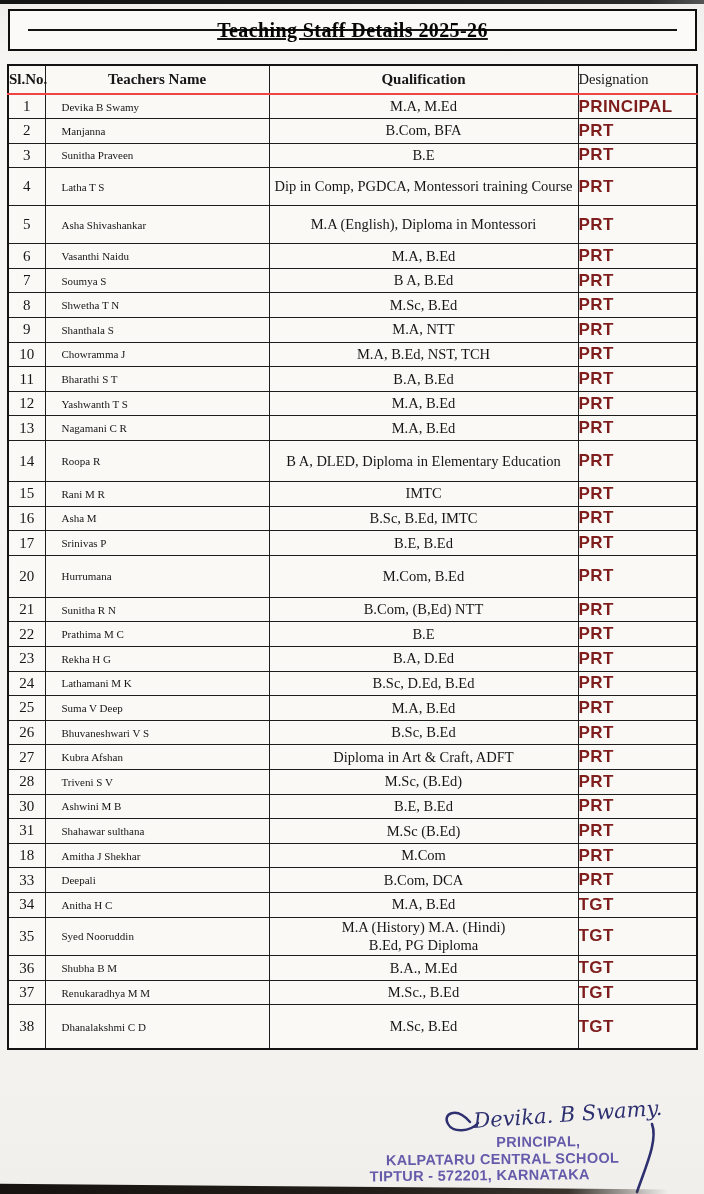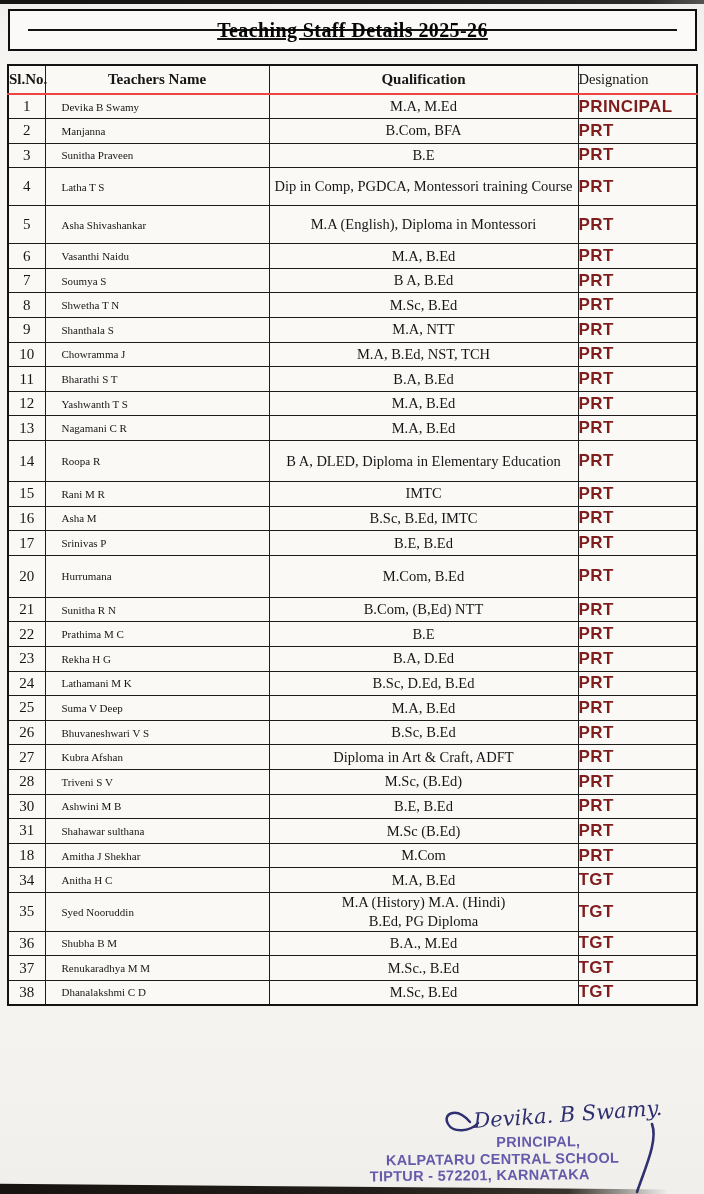--- a/index.html
+++ b/index.html
@@ -261,20 +261,26 @@
     <td class="c-qual">M.Sc (B.Ed)</td>
     <td class="c-desig">PRT</td>
   </tr>
       <tr>
     <td class="c-sl">18</td>
     <td class="c-name">Amitha J Shekhar</td>
     <td class="c-qual">M.Com</td>
     <td class="c-desig">PRT</td>
   </tr>
       <tr>
+    <td class="c-sl">33</td>
+    <td class="c-name">Deepali</td>
+    <td class="c-qual">B.Com, DCA</td>
+    <td class="c-desig">PRT</td>
+  </tr>
+      <tr>
     <td class="c-sl">34</td>
     <td class="c-name">Anitha H C</td>
     <td class="c-qual">M.A, B.Ed</td>
     <td class="c-desig">TGT</td>
   </tr>
       <tr>
     <td class="c-sl">35</td>
     <td class="c-name">Syed Nooruddin</td>
     <td class="c-qual">M.A (History) M.A. (Hindi)<br>B.Ed, PG Diploma</td>
     <td class="c-desig">TGT</td>

